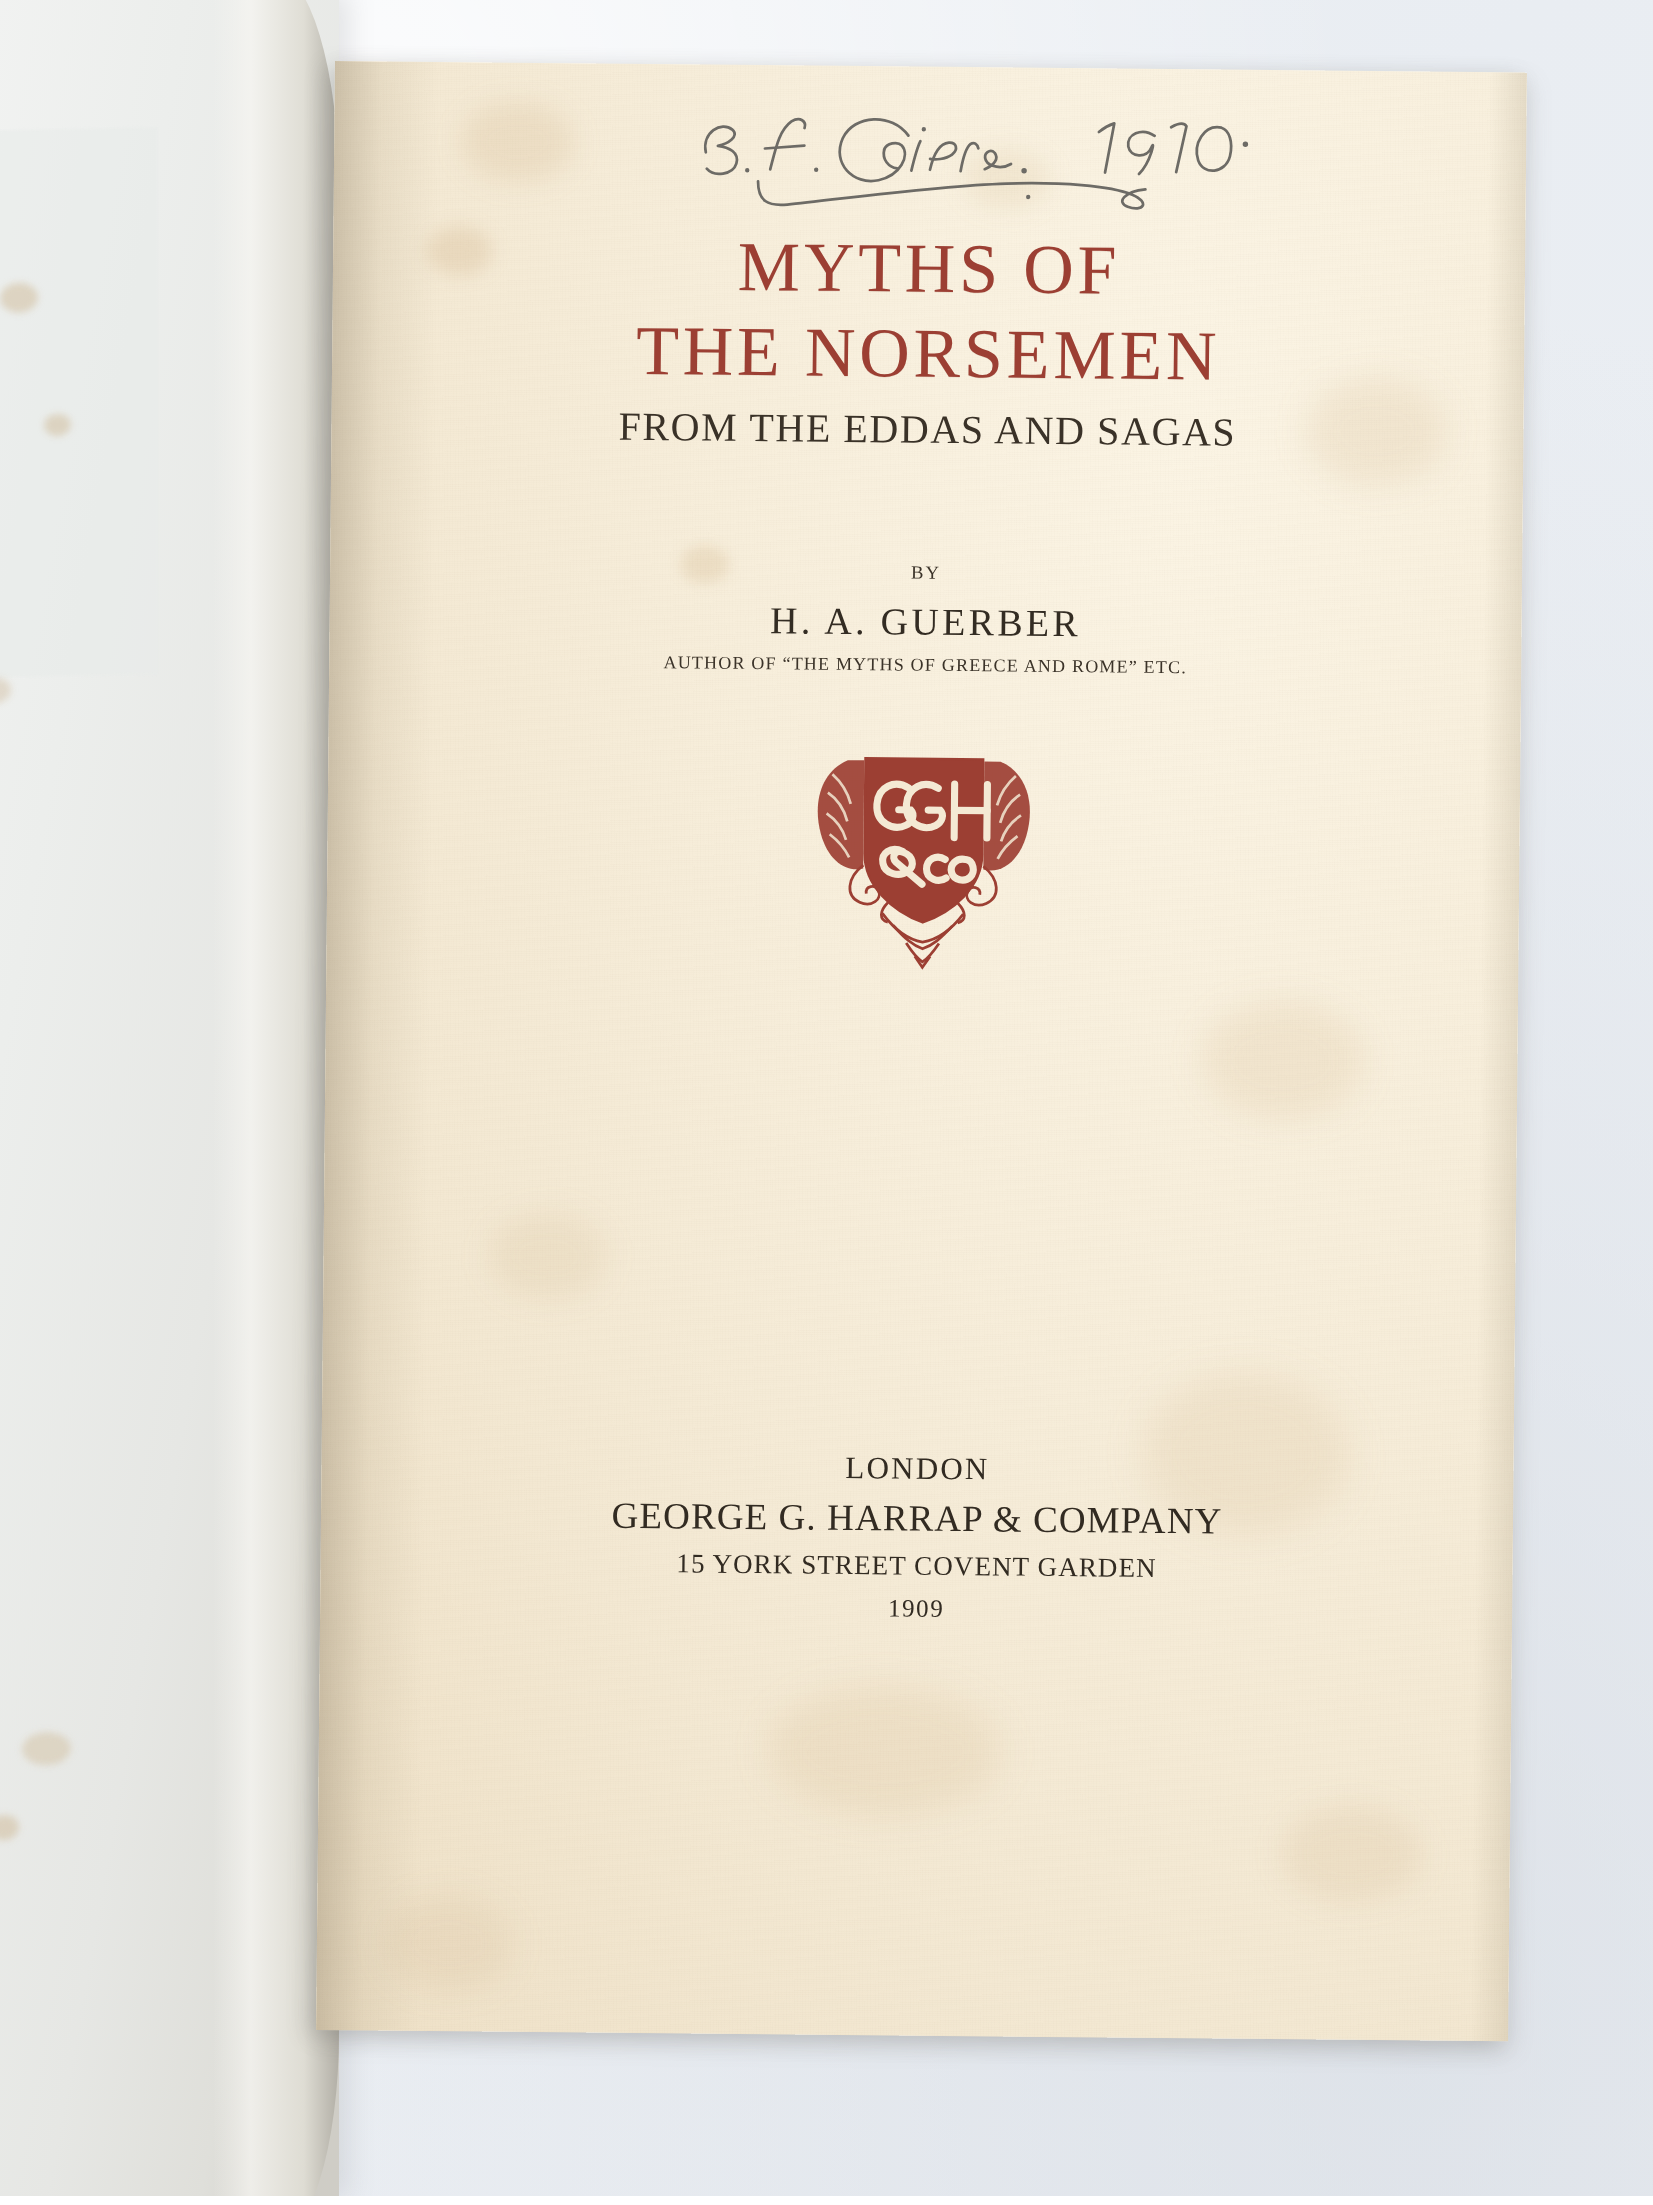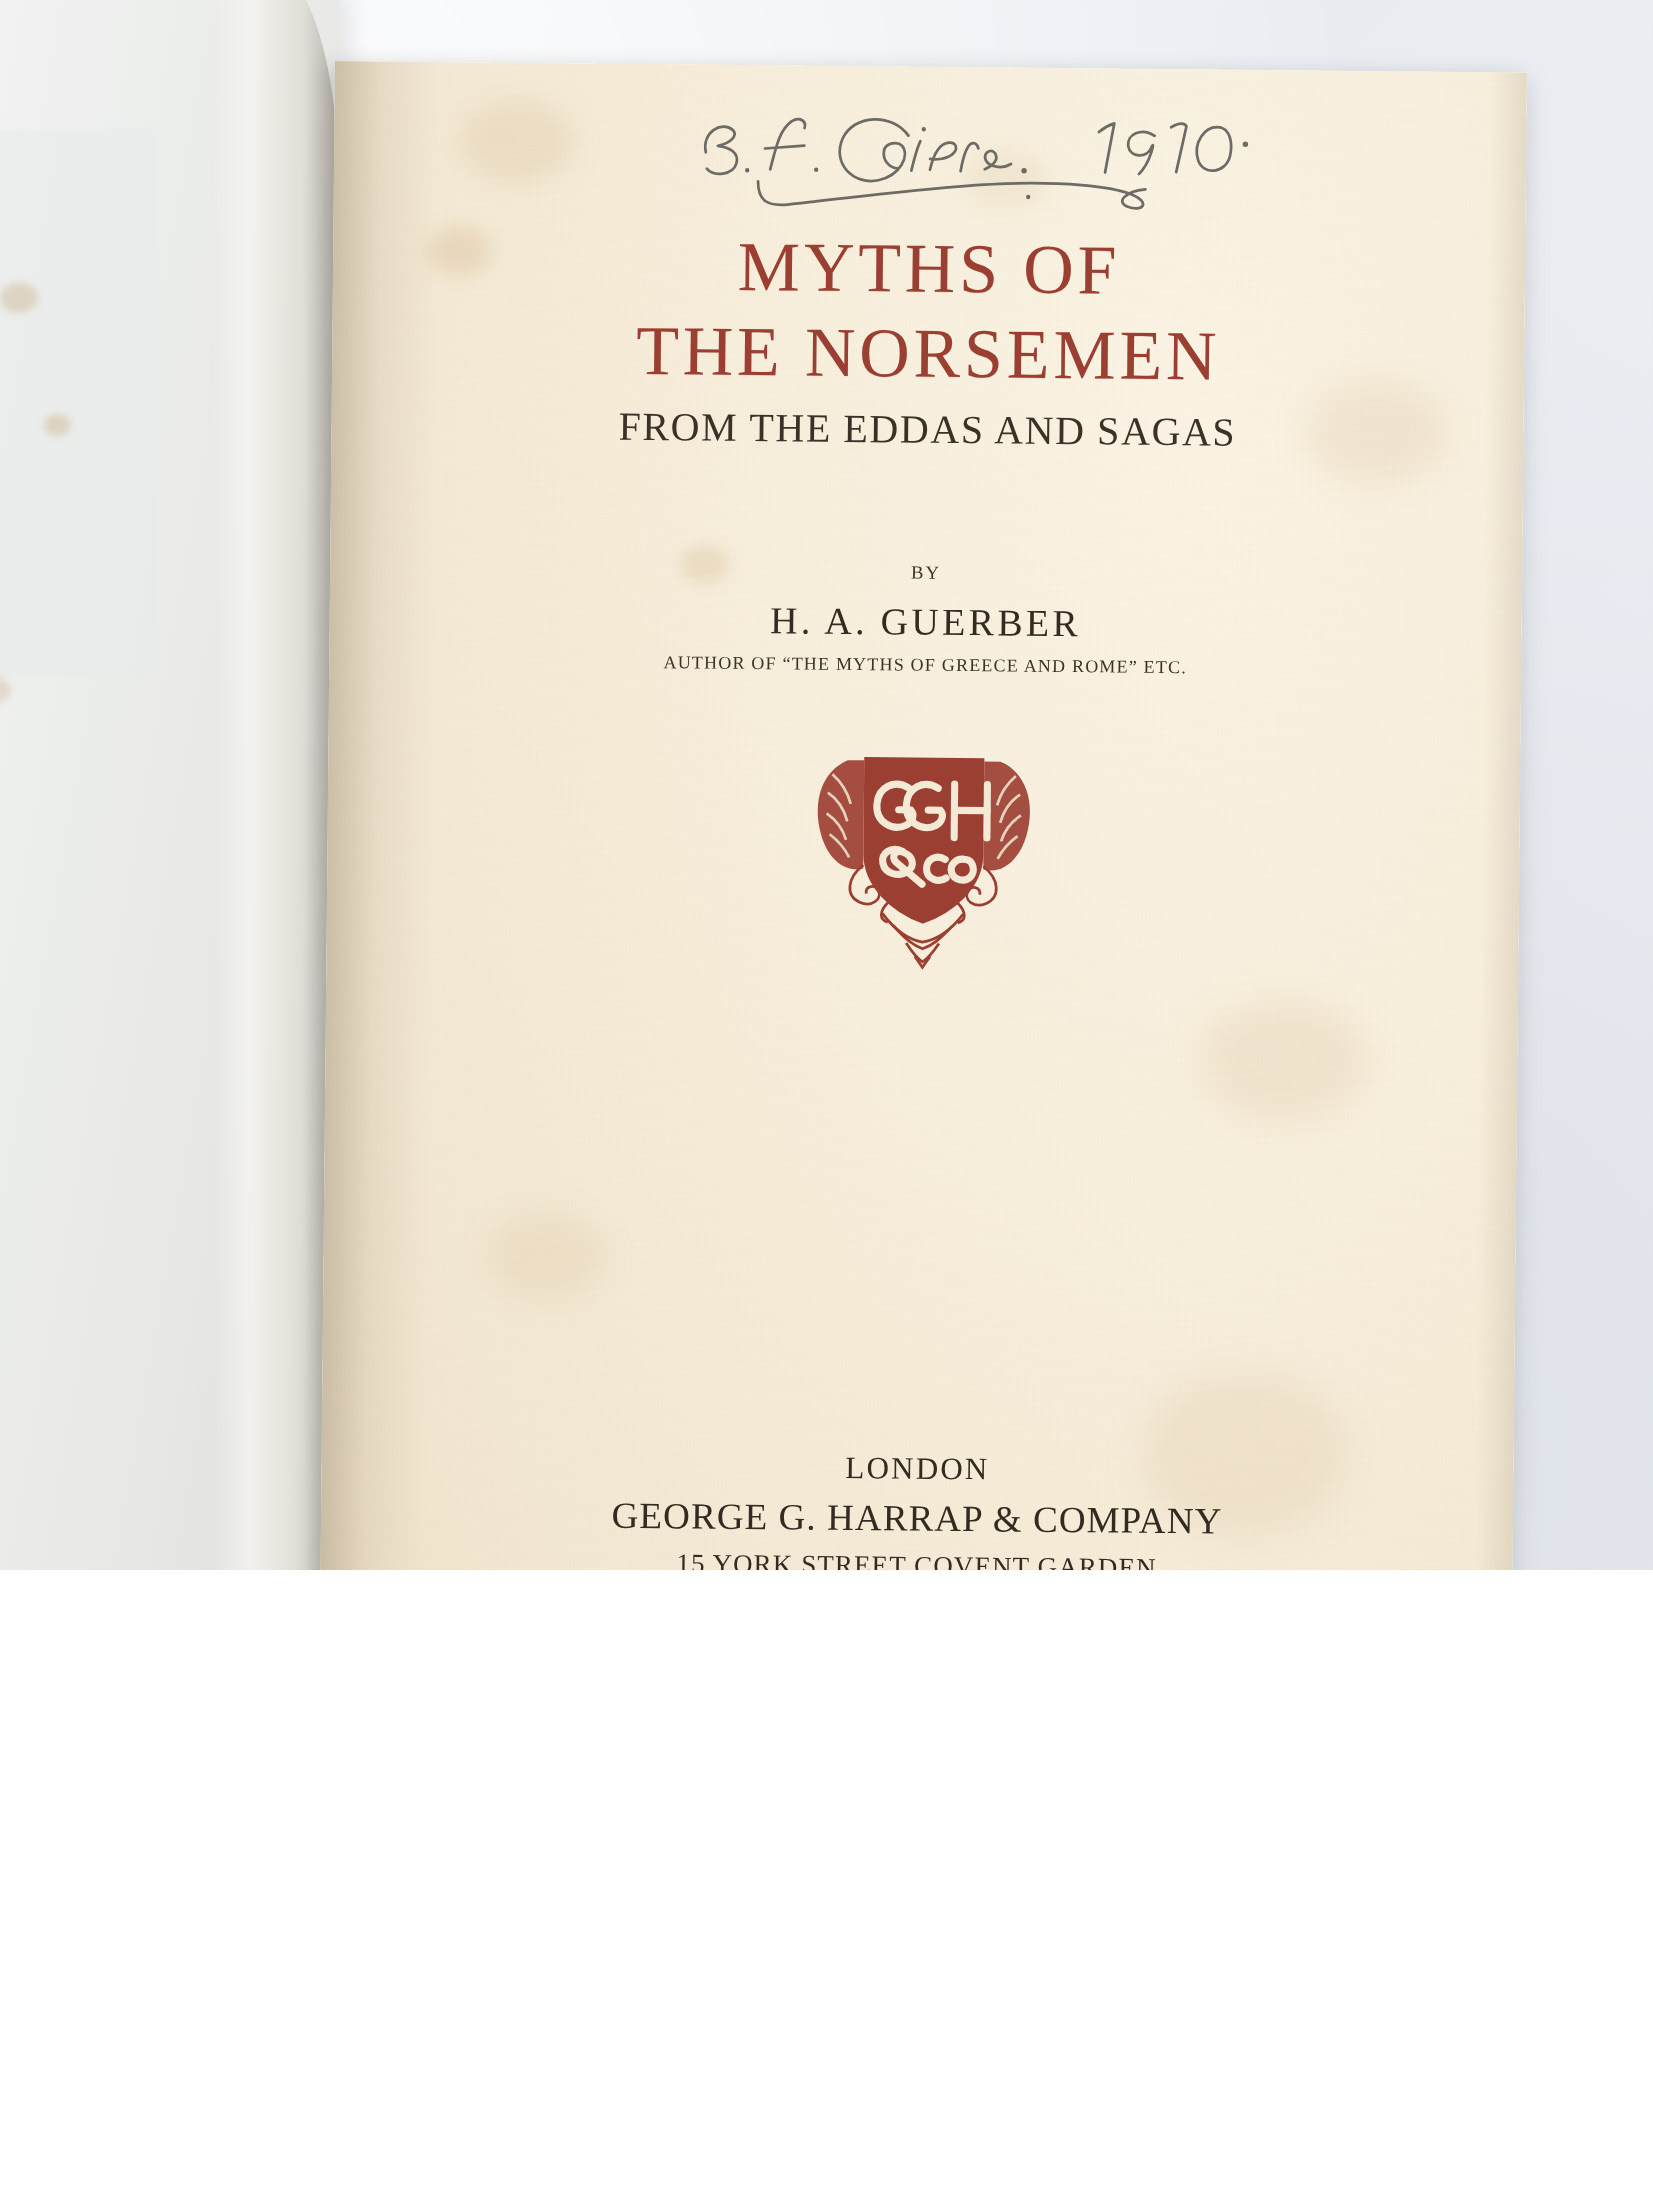--- a/index.html
+++ b/index.html
@@ -11,21 +11,21 @@
     width: 1654px;
     height: 2205px;
     overflow: hidden;
     font-family: "Liberation Serif", serif;
   }
 
   
   #scene {
     position: relative;
     width: 1654px;
-    height: 1570px;
+    height: 2196px;
     background: linear-gradient(135deg, #eef1f5 0%, #e9edf2 40%, #edf0f4 100%);
     overflow: hidden;
   }
   .backdrop-shade {
     position: absolute;
     inset: 0;
     background:
       radial-gradient(ellipse at 20% 10%, rgba(255,255,255,0.85) 0%, rgba(255,255,255,0) 55%),
       radial-gradient(ellipse at 85% 92%, rgba(210,216,224,0.55) 0%, rgba(255,255,255,0) 60%);
     pointer-events: none;

